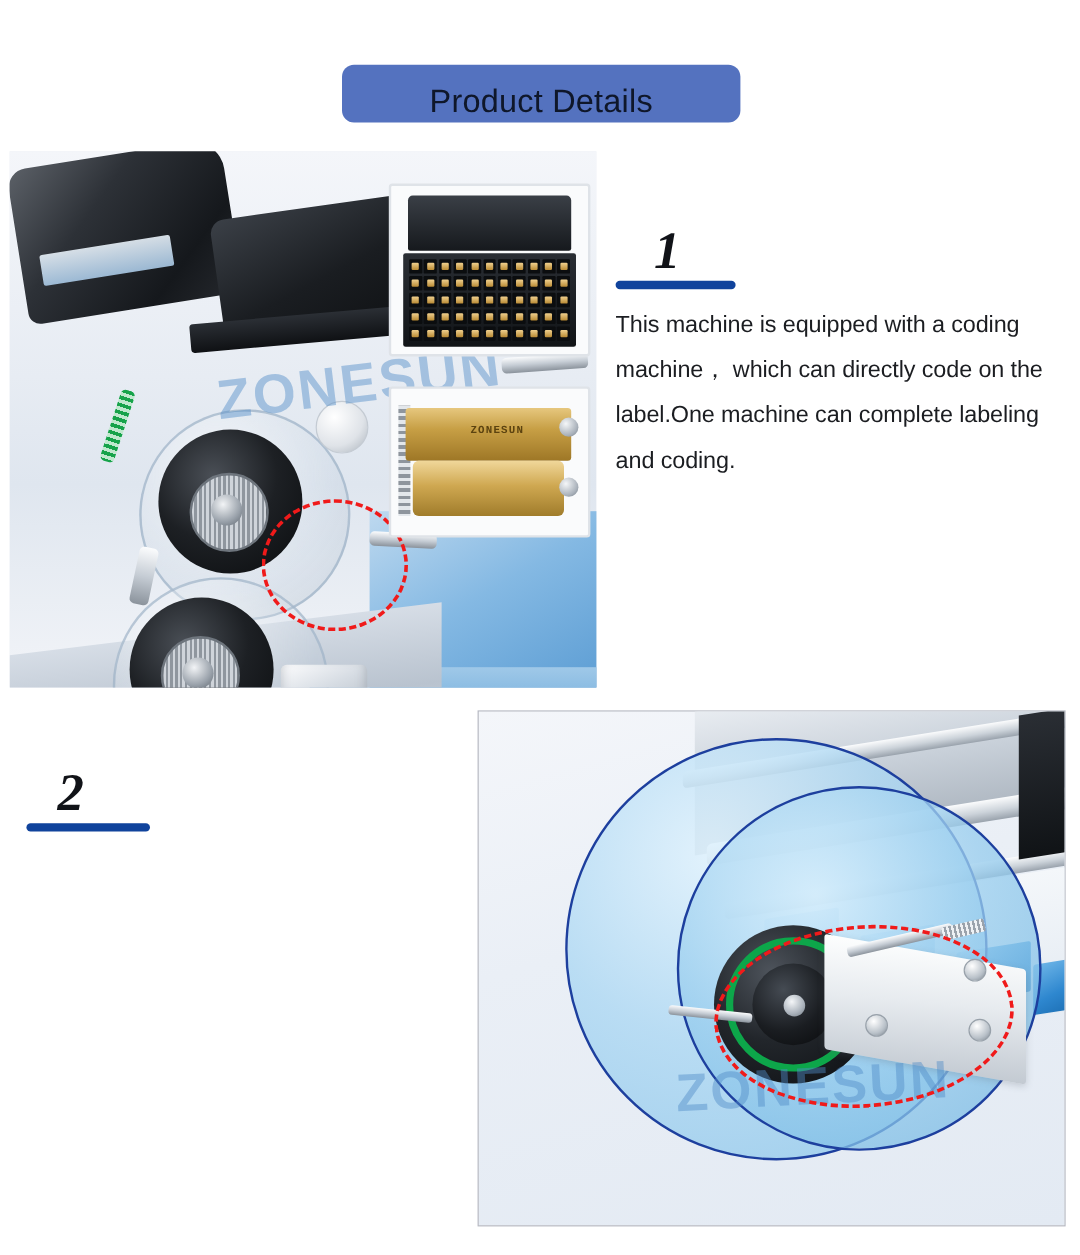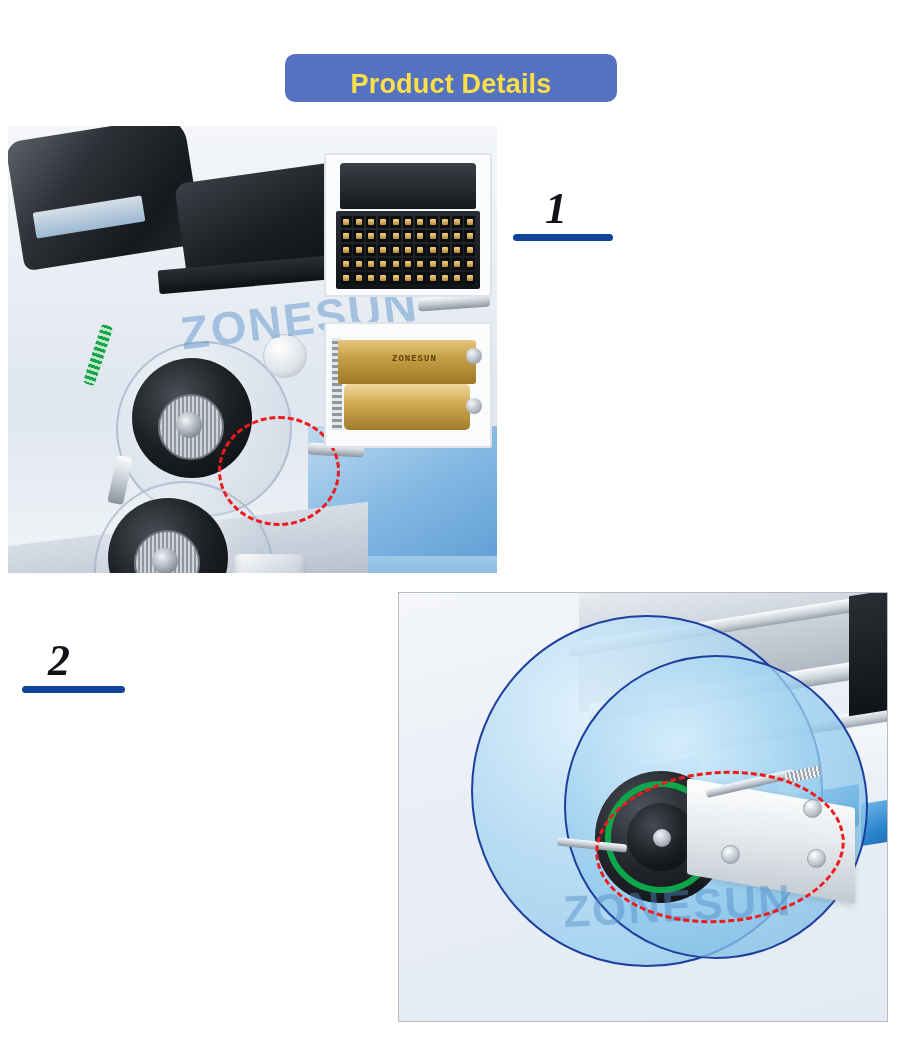--- a/index.html
+++ b/index.html
@@ -23,23 +23,23 @@
     top: 54px;
     width: 332px;
     height: 48px;
     background: #5472bf;
     border-radius: 10px;
     display: flex;
     align-items: center;
     justify-content: center;
   }
   #header-title {
-    color: #fde047;
+    color: #0f172a;
     font-size: 27px;
-    font-weight: bold;
+    font-weight: normal;
     letter-spacing: 0.2px;
     line-height: 1;
     margin-top: 12px;
   }
 
   
   .photo {
     position: absolute;
     overflow: hidden;
     background: #eef1f6;
@@ -554,20 +554,21 @@
     <div class="brass-char-row">ZONESUN</div>
     <div class="brass-roller-drum"></div>
     <div class="brass-end e1"></div>
     <div class="brass-end e2"></div>
   </div>
 </div>
 
 <div class="detail-block" id="detail-one">
   <div class="detail-number">1</div>
   <div class="detail-rule"></div>
+  <div class="detail-text">This machine is equipped with a coding machine， which can directly code on the label.One machine can complete labeling and coding.</div>
 </div>
 
 <div class="detail-block" id="detail-two">
   <div class="detail-number">2</div>
   <div class="detail-rule"></div>
 </div>
 
 <div class="photo" id="photo-two">
   <div id="photo-two-scene">
     <div class="p2-frame"></div>

